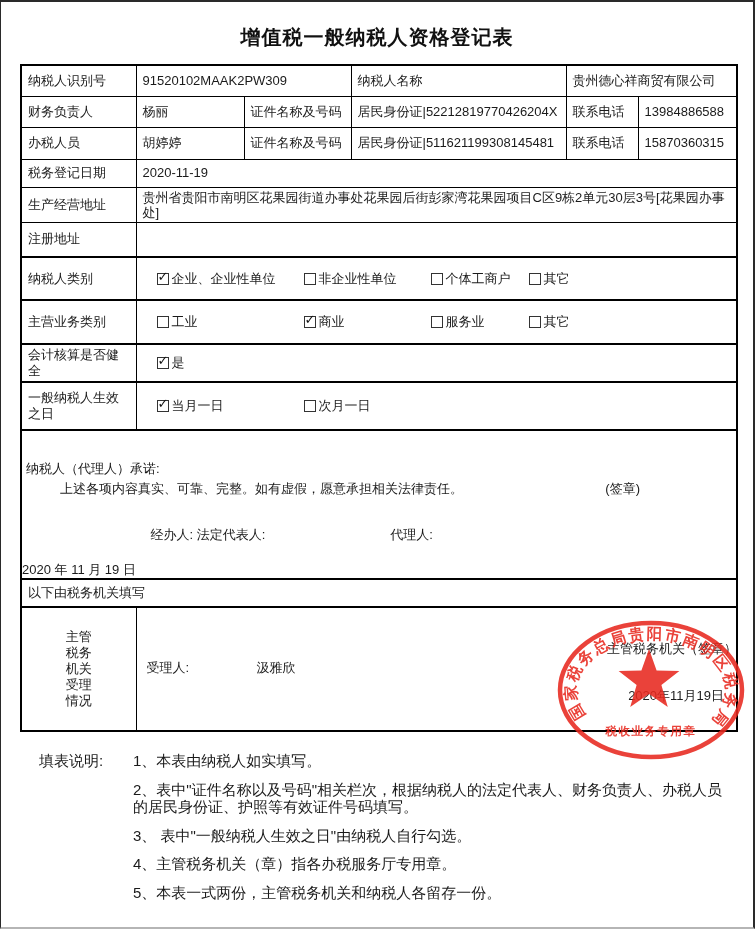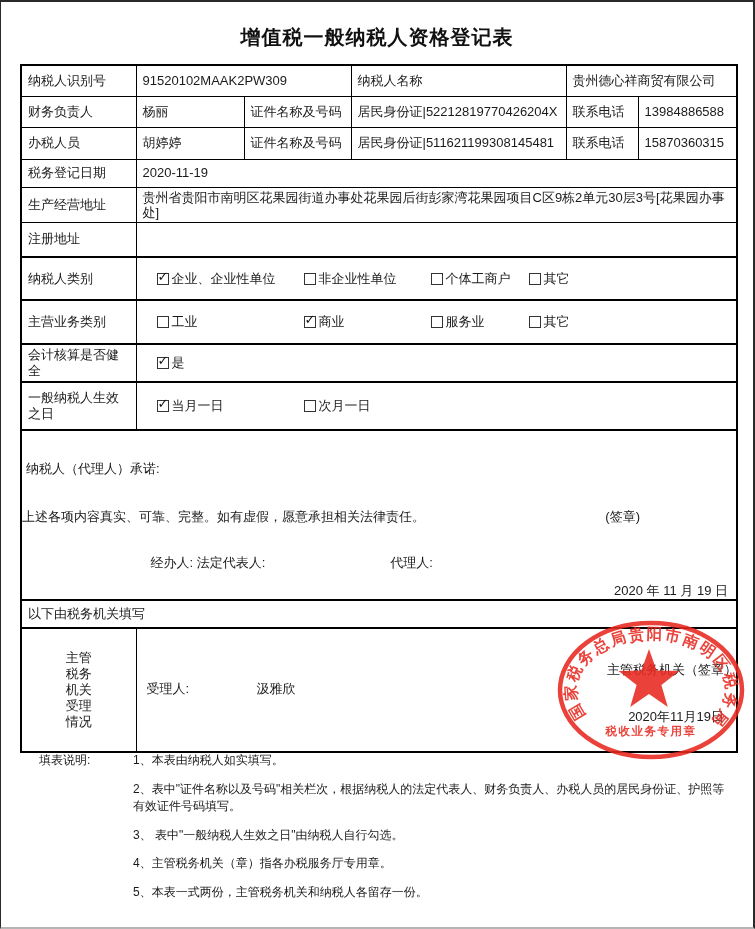--- a/index.html
+++ b/index.html
@@ -42,44 +42,44 @@
   .cb-box {
     position:relative; width:12px; height:12px; border:1px solid #333;
     display:inline-block; margin-right:3px; background:#fff; flex:0 0 auto;
   }
   .cb-box .tick {
     position:absolute; left:0px; top:-4px; font-size:13px; color:#111; line-height:14px;
   }
   
   .decl { position:relative; width:100%; height:100%; }
   .decl-title { padding:30px 0 0 4px; }
-  .decl-body { position:relative; margin-top:32px; }
+  .decl-body { position:relative; margin-top:4px; padding-left:38px; }
   .decl-seal { position:absolute; right:96px; top:0; }
   .decl-sign { margin-top:30px; }
   .decl-sign .s1 { display:inline-block; margin-left:16px; width:155px;text-align:right; }
   .decl-sign .s2 { display:inline-block; width:190px; }
   .decl-sign .s3 { display:inline-block; }
-  .decl-date { margin-top:12px; text-align:right; padding-right:8px; }
+  .decl-date { margin-top:19px; padding-right:8px; }
   
   .office-lbl { white-space:pre-line; line-height:15px; text-align:center; }
   .office-cell { position:relative; width:100%; height:100%; }
   .acceptor { position:absolute; left:10px; top:52px; }
   .acceptor-name { position:absolute; left:120px; top:52px; }
   .office-sign { position:absolute; right:-1px; top:33px; }
   .office-date { position:absolute; right:12px; top:80px; }
   
   .stamp {
     position:absolute; left:553px; top:613px; width:195px; height:152px;
     color:#e8291f; opacity:0.88; pointer-events:none; z-index:5;
   }
   .stamp svg { display:block; width:195px; height:152px; overflow:visible; }
   .ring-text { font-size:15.5px; font-weight:bold; fill:currentColor; }
   .stamp-bottom-text { font-size:11.5px; font-weight:bold; fill:currentColor; letter-spacing:1.5px; }
   
-  .notes { position:absolute; left:38px; top:750px; width:700px; display:flex; font-size:12px; }
+  .notes { position:absolute; left:38px; top:750px; width:700px; display:flex; font-size:15px; }
   .notes-label { width:94px; flex:0 0 aupx; flex:0 0 94px; }
   .notes-items { width:600px; }
   .note-item { margin-bottom:11px; line-height:17.5px; }
 </style>
 </head>
 <body>
 
 <div class="page">
 
   <div class="page-title">增值税一般纳税人资格登记表</div>

